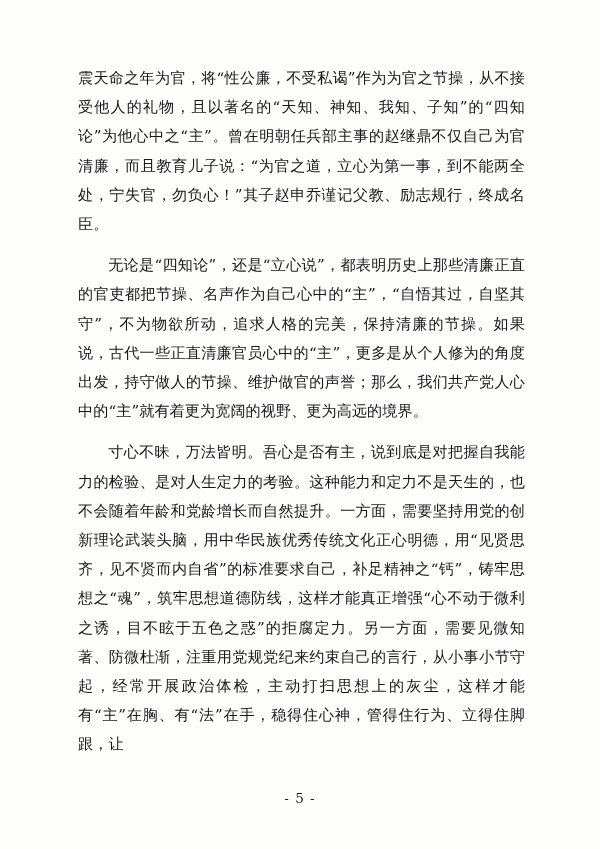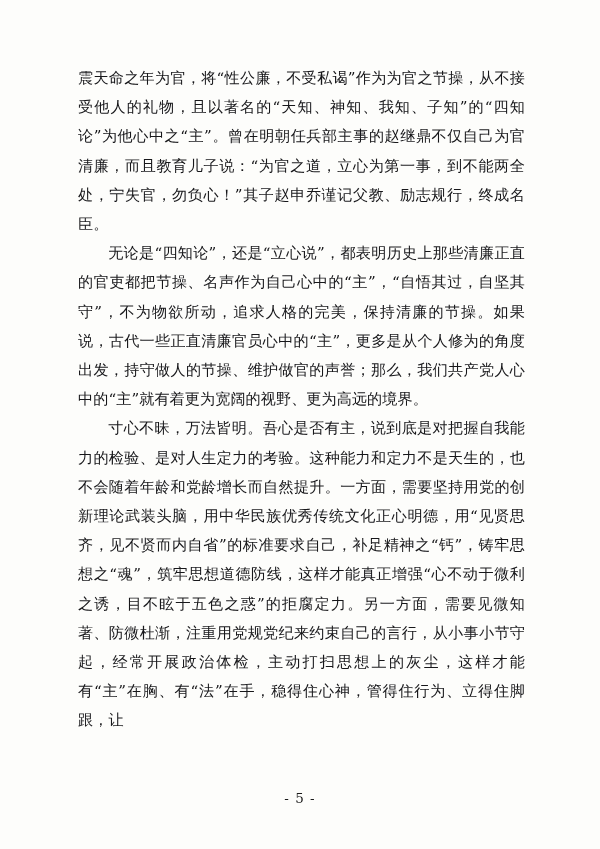--- a/index.html
+++ b/index.html
@@ -27,21 +27,21 @@
   .para {
     font-size: 15.1px;
     line-height: 29.2px;
     color: #17171a;
     text-align: justify;
     text-justify: inter-ideograph;
     margin: 0;
     letter-spacing: 0.1px;
   }
   .para + .para {
-    margin-top: 0px;
+    margin-top: 12px;
   }
   .indent {
     text-indent: 2em;
   }
   .page-number {
     position: absolute;
     left: 0;
     right: 0;
     top: 790px;
     text-align: center;

